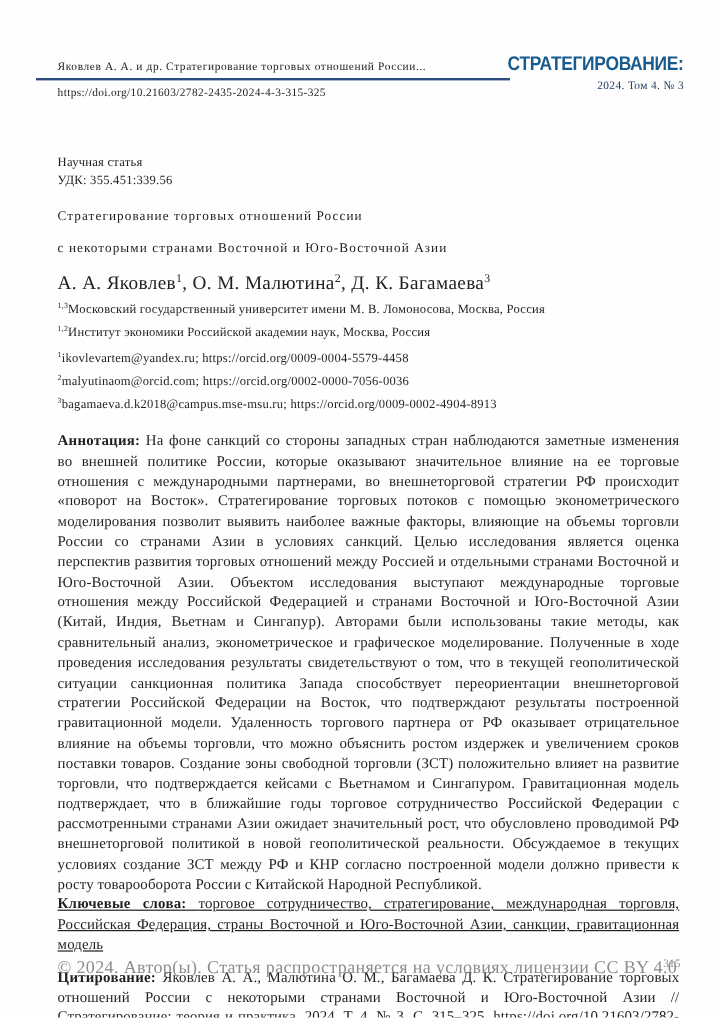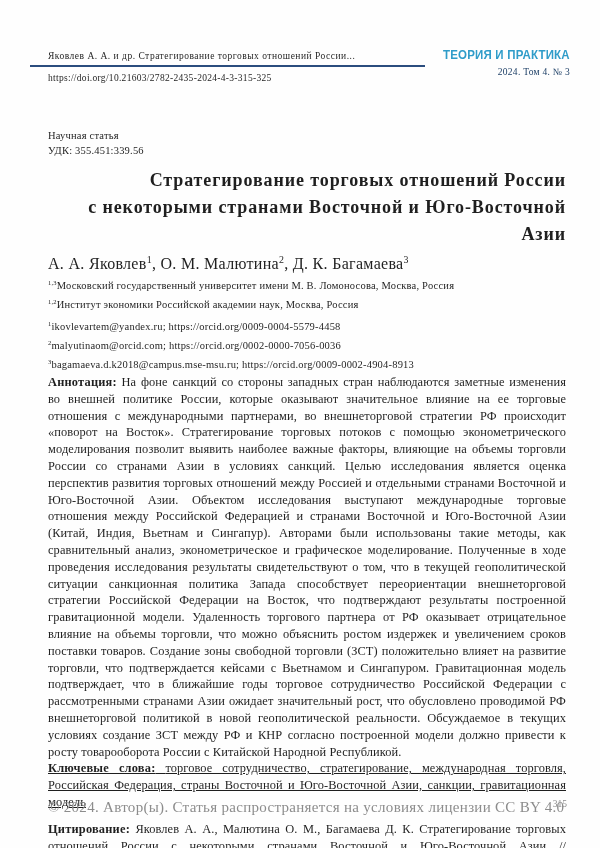--- a/index.html
+++ b/index.html
@@ -48,27 +48,27 @@
     font-size:9.5px; margin-top:4px; letter-spacing:0.3px;
   }
 
   
   .content {
     position:absolute; left:48px; top:128px; width:518px;
   }
   .meta-type, .meta-udc { font-size:10.5px; line-height:15px; letter-spacing:0.2px; }
   .article-title {
     margin-top:9px;
-    font-size:18px; font-weight:bold; line-height:27px; letter-spacing:0.9px;text-align:right;
+    font-size:11px; font-weight:normal; line-height:27px; letter-spacing:0.9px;
   }
   .authors-line { margin-top:7px; font-size:16px; line-height:18px; letter-spacing:0.3px; }
   sup { font-size:0.62em; vertical-align:super; line-height:0; }
   .aff-block { margin-top:3px; }
   .aff-line, .contact-line { font-size:10.5px; line-height:19px; letter-spacing:0.2px; }
-  .abstract-block { }
+  .abstract-block { margin-top:12px; }
   .para {
     font-size:12.4px; line-height:16.8px; text-align:justify; letter-spacing:0.1px;
   }
   .para b { letter-spacing:0.2px; }
   .citation-block { margin-top:10px; }
 
   
   .footer-license {
     position:absolute; left:48px; top:799px;
     font-size:15px; letter-spacing:0.3px;
@@ -81,21 +81,21 @@
 </head>
 <body>
 
 <div class="page">
 
   <div class="running-head">Яковлев А. А. и др. Стратегирование торговых отношений России...</div>
   <div class="header-rule" style="background: rgb(43, 77, 126);"></div>
   <div class="doi-line">https://doi.org/10.21603/2782-2435-2024-4-3-315-325</div>
 
   <div class="journal-logo">
-    <div><span class="journal-title-2" style="color: rgb(47, 156, 201);">ТЕОРИЯ И ПРАКТИКА</span></div>
+    <div><span class="journal-title-1" style="color: rgb(23, 90, 142);">СТРАТЕГИРОВАНИЕ:</span></div>
     <div class="journal-issue" style="color: rgb(29, 63, 102);">2024. Том 4. № 3</div>
   </div>
 
   <div class="content">
     <div class="meta-type">Научная статья</div>
     <div class="meta-udc">УДК: 355.451:339.56</div>
 
     <div class="article-title">
         <div>Стратегирование торговых отношений России</div>
         <div>с некоторыми странами Восточной и Юго-Восточной Азии</div>

